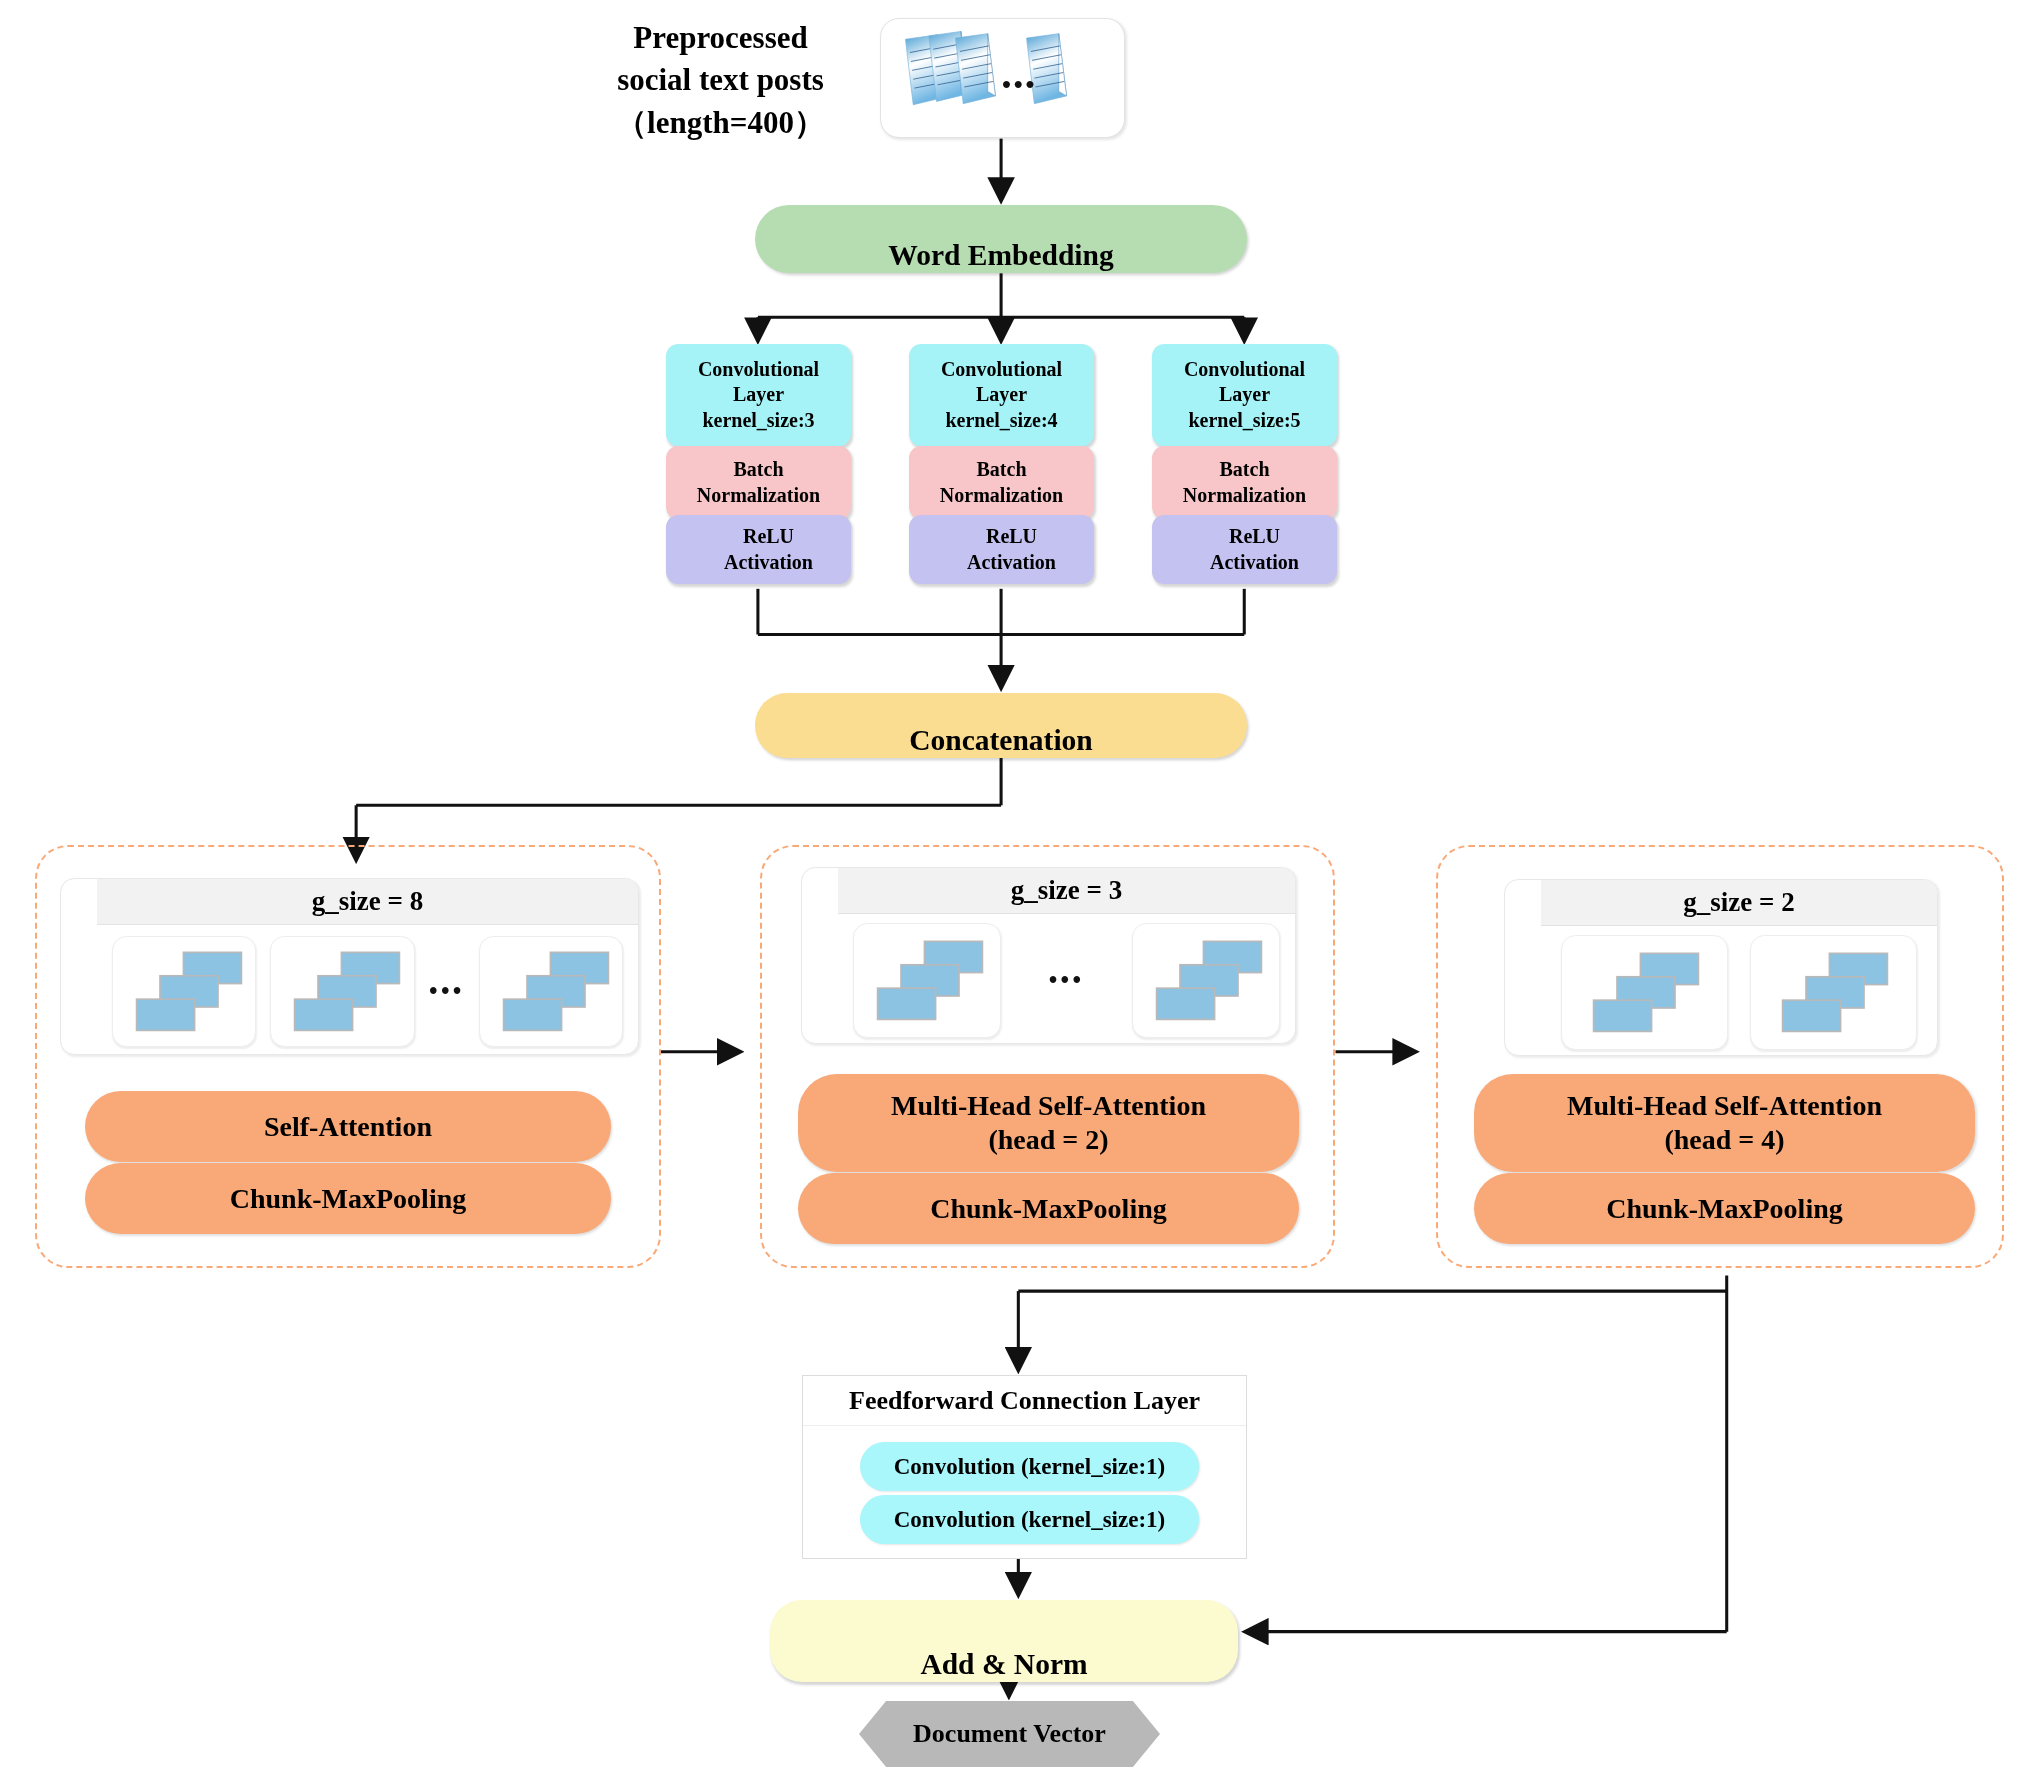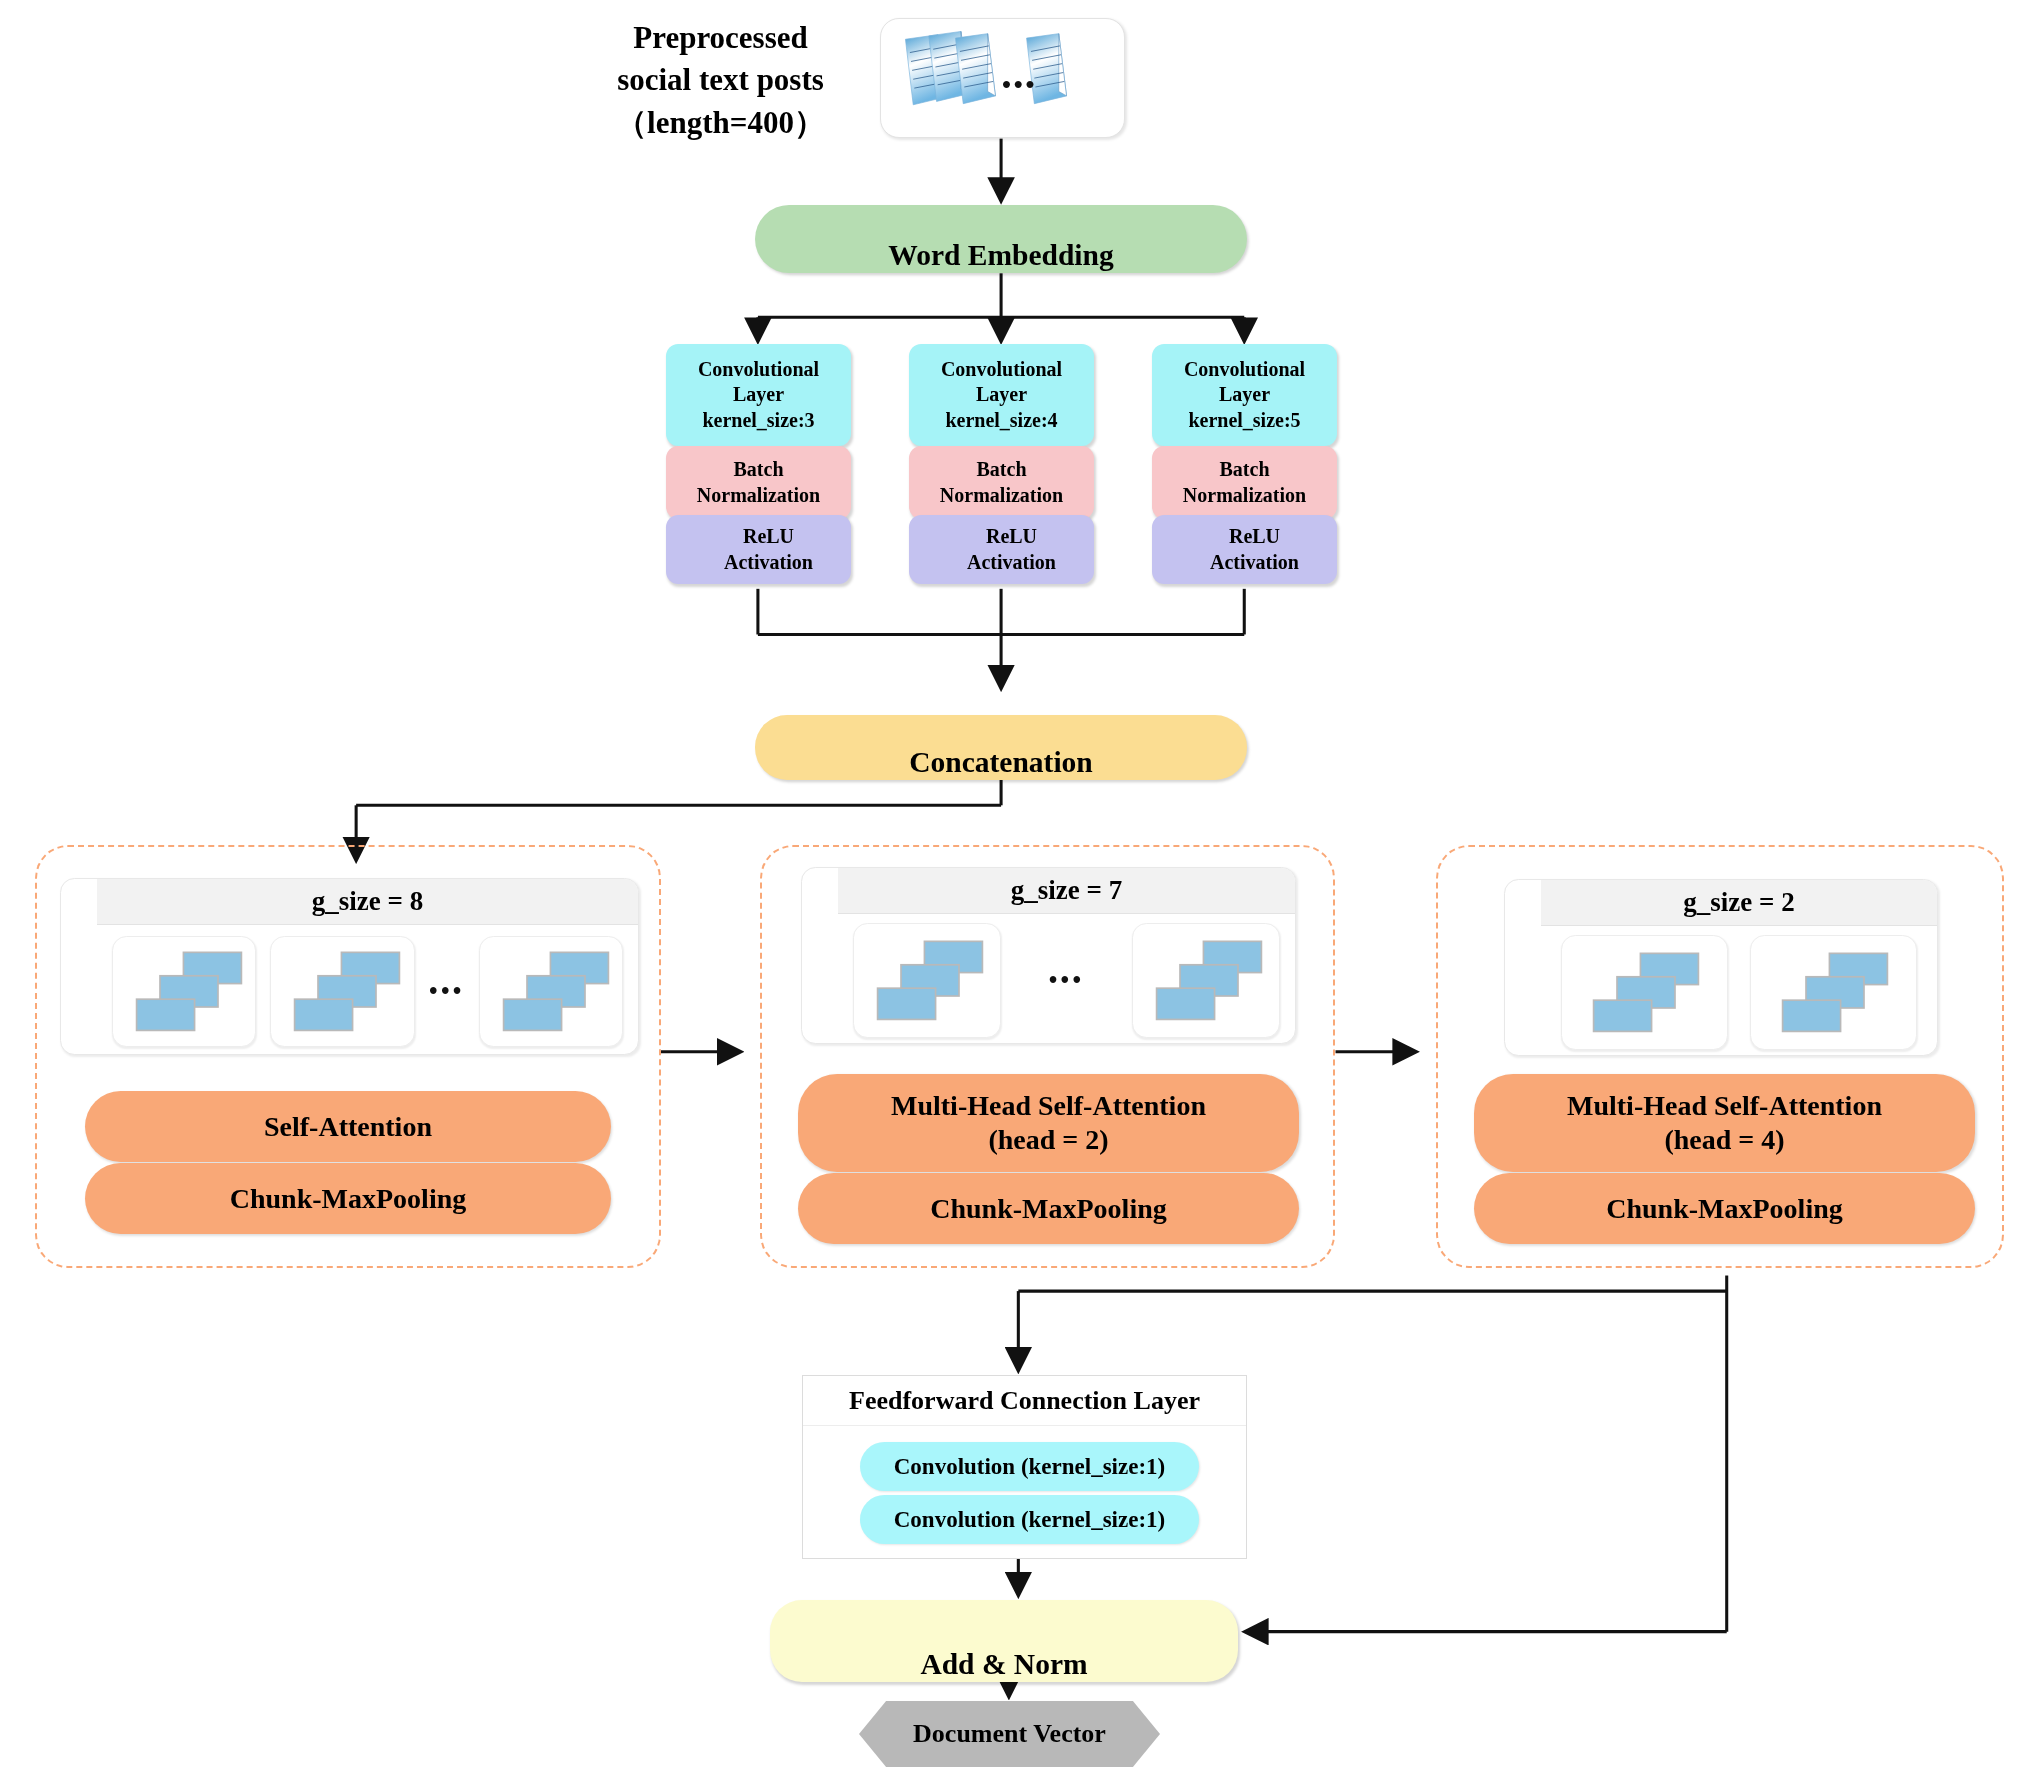--- a/index.html
+++ b/index.html
@@ -29,21 +29,21 @@
     position:absolute;left:880px;top:18.4px;width:243px;height:118px;
     background:#fff;border:1.1px solid #e3e3e3;border-radius:19px;
     box-shadow:1.1px 1.7px 2.8px rgba(0,0,0,.10);z-index:10;
   }
   .dots-3{position:absolute;font-size:25.6px;font-weight:bold;letter-spacing:2.8px;line-height:1;color:#111;}
 
   
   #word-emb{left:755px;top:205px;width:492px;height:68px;border-radius:34px;
     background:#b6ddb2;font-size:29.5px;}
   #concat{left:755px;top:693px;width:492px;height:65px;border-radius:32px;
-    background:#fbdd92;font-size:29.5px;margin-top:22px;}
+    background:#fbdd92;font-size:29.5px;}
 
   .conv-col{position:absolute;width:185px;z-index:10;}
   .cbox{position:absolute;left:0;width:185px;display:flex;align-items:center;justify-content:center;
      text-align:center;font-weight:bold;font-size:20px;line-height:1.26;border-radius:12.2px;box-sizing:border-box;}
   .cbox.conv{top:0;height:102px;background:#a5f3f7;}
   .cbox.bn{top:102px;height:73px;background:#f8c6c9;}
   .cbox.relu{top:171px;height:69px;background:#c4c2f0;padding-left:20px;}
 
   
   .group{
@@ -311,21 +311,21 @@
 <div class="attn-pill" style="left:85px;top:1091px;width:526px;height:71px;font-size:28px;">
   <span>Self-Attention</span>
 </div>
 <div class="attn-pill" style="left:85px;top:1163px;width:526px;height:71px;font-size:28px;">
   <span>Chunk-MaxPooling</span>
 </div>
 
 <div class="group" style="left:760px;top:845px;width:575px;height:423px;"></div>
 
 <div class="panel" style="left:801px;top:867px;width:495px;height:177px;">
-  <div class="panel-head">g_size = 7</div>
+  <div class="panel-head">g_size = 3</div>
   <div class="panel-body" style="height:132px;gap:48px;">
     <div class="mini-card" style="width:150px;height:115px;">
       <svg class="stair" style="left:19px;top:14px;" width="114" height="87" viewBox="0 0 204 156">
         <rect x="92" y="6" width="104" height="56" fill="#8cc3e3" stroke="#b9b9b9" stroke-width="3"></rect>
         <rect x="50" y="48" width="104" height="56" fill="#8cc3e3" stroke="#b9b9b9" stroke-width="3"></rect>
         <rect x="8" y="90" width="104" height="56" fill="#8cc3e3" stroke="#b9b9b9" stroke-width="3"></rect>
       </svg>
     </div>
     <div class="gdots">•••</div>
     <div class="mini-card" style="width:150px;height:115px;">

